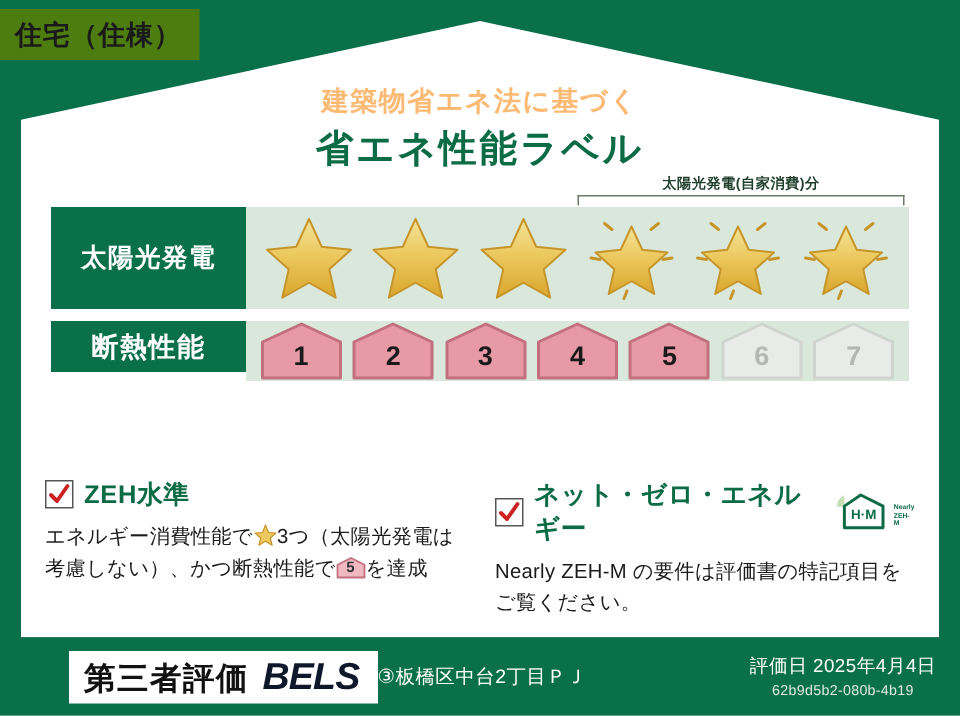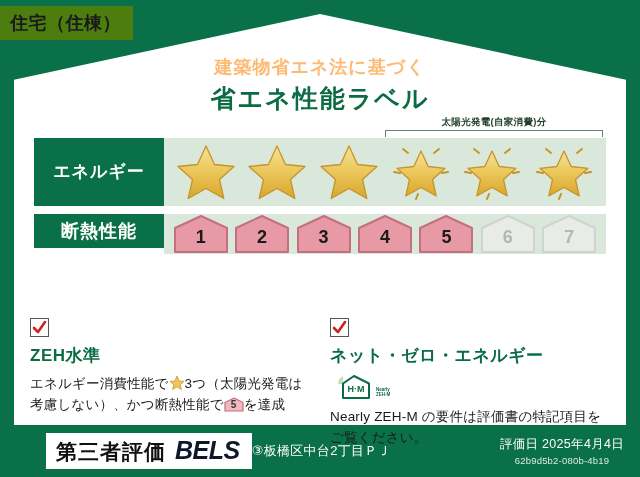--- a/index.html
+++ b/index.html
@@ -103,21 +103,21 @@
   }
   .house.on  .num { color: #1a1a1a; }
   .house.off .num { color: #b3b8b3; }
 
   
   #criteria {
     position: absolute; left: 30px; right: 30px; top: 318px;
     display: flex; gap: 20px; z-index: 5;
   }
   .crit { flex: 1; }
-  .crit-head { display: flex; gap: 7px; flex-direction: column; }
+  .crit-head { display: flex; align-items: center; gap: 7px; }
   .chk {
     width: 19px; height: 19px; flex: none;
     border: 1.5px solid #555; background: #fff;
     position: relative;
   }
   .chk svg { position: absolute; left: 1px; top: 1px; width: 15px; height: 15px; }
   .crit-title { font-size: 17px; font-weight: bold; color: #0a6b44; letter-spacing: .5px; }
   .crit-body {
     margin-top: 7px; font-size: 13.5px; color: #1a1a1a;
     line-height: 1.55; letter-spacing: .2px;
@@ -166,21 +166,21 @@
 
   <div id="title-block">
     <div id="title-sub">建築物省エネ法に基づく</div>
     <div id="title-main">省エネ性能ラベル</div>
   </div>
 
   <div id="rows">
 
     <div class="row" id="row-energy">
       <div class="row-head">
-        <span class="l1">エネルギー</span>
+        <span class="l1">太陽光発電</span>
       </div>
       <div class="row-body">
 
         <div id="solar-bracket">
           <div class="cap">太陽光発電(自家消費)分</div>
           <div class="brk"></div>
         </div>
 
         <span class="star">
           <svg viewBox="0 0 62 58">

